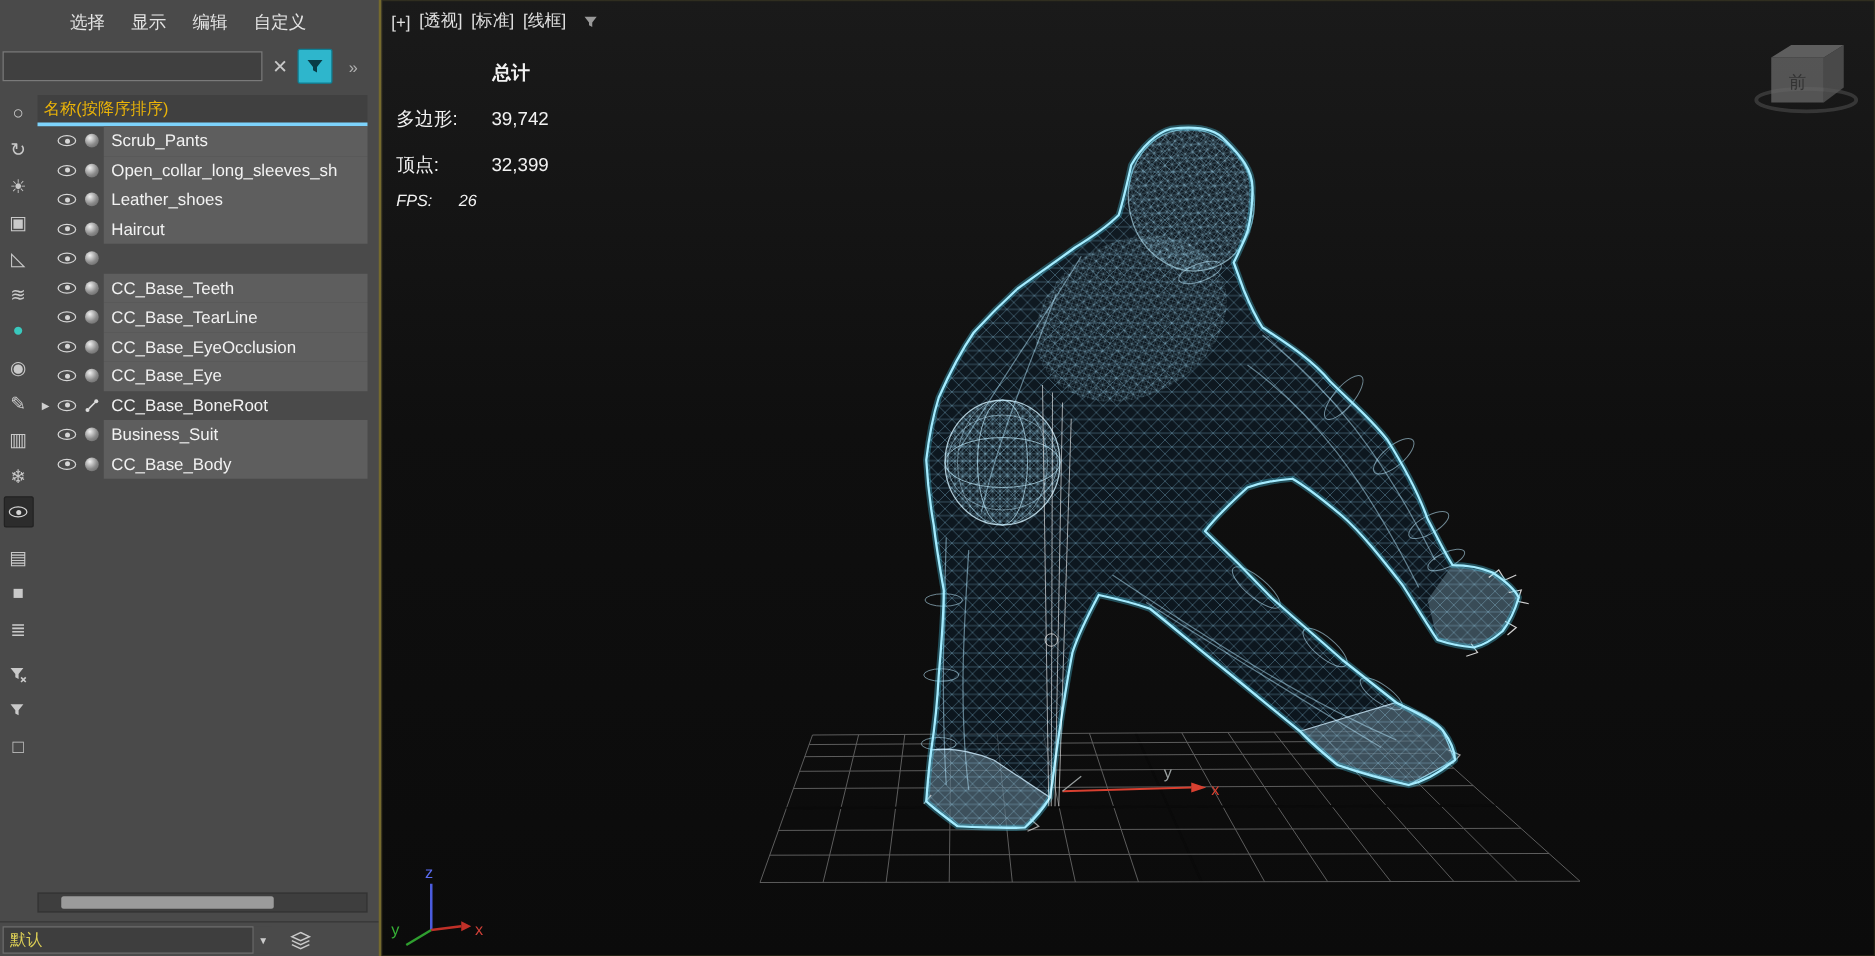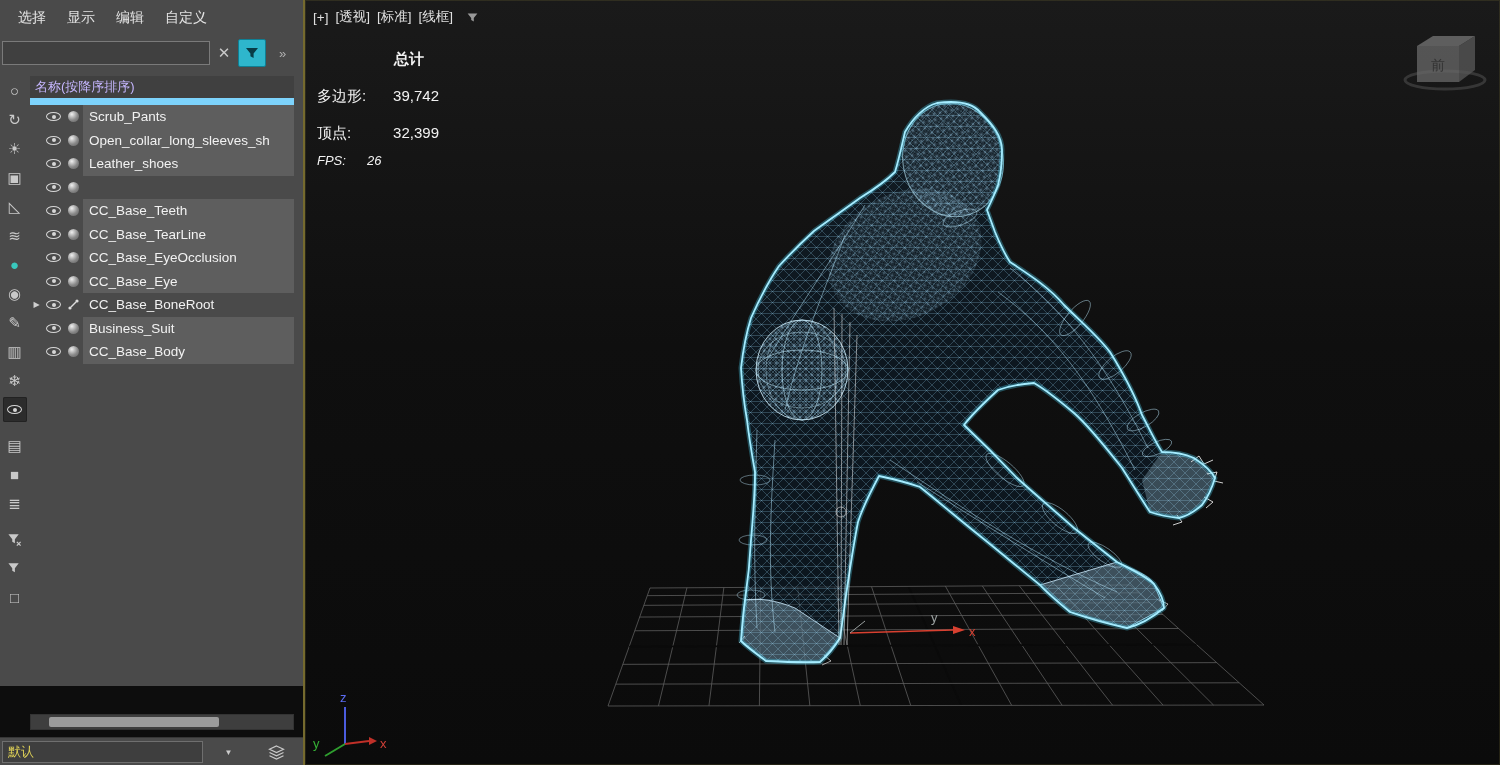--- a/index.html
+++ b/index.html
@@ -1,52 +1,52 @@
 <!DOCTYPE html>
 <html><head>
 <meta charset="utf-8">
 <style>
   html,body{margin:0;padding:0;background:#000;}
   body{width:1500px;height:765px;overflow:hidden;font-family:"Liberation Sans","DejaVu Sans",sans-serif;}
   .app{position:relative;width:1500px;height:765px;background:#0d0d0d;}
 
   
-  .explorer{position:absolute;left:0;top:0;width:303px;height:686px;background:#4a4a4a;}
+  .explorer{position:absolute;left:0;top:0;width:303px;height:765px;background:#4a4a4a;padding-left:38px;}
   .menu-bar{height:36px;display:flex;align-items:center;padding-left:18px;gap:21px;}
   .menu-item{color:#e4e4e4;font-size:14px;cursor:default;}
 
   .search-row{position:absolute;left:0;top:38px;width:303px;height:30px;display:flex;align-items:center;}
   .search-input{margin-left:2px;width:198px;height:22px;background:#404040;border:1px solid #7a7a7a;color:#ddd;padding:0 4px;font-size:13px;outline:none;}
   .clear-btn{color:#c9c9c9;font-size:15px;margin-left:5px;width:18px;text-align:center;}
   .filter-btn{margin-left:5px;width:26px;height:26px;background:#2eb6cc;border:1px solid #0e7f94;border-radius:2px;display:flex;align-items:center;justify-content:center;color:#083c46;}
   .overflow-chevrons{margin-left:13px;color:#b0b0b0;font-size:13px;}
 
   .side-icons{position:absolute;left:0;top:78px;width:29px;display:flex;flex-direction:column;align-items:center;}
   .side-icon{width:24px;height:25px;margin-bottom:4px;display:flex;align-items:center;justify-content:center;color:#c9c9c9;font-size:15px;border-radius:2px;}
   .side-icon.teal{color:#39c8bd;}
   .side-icon.pressed{background:#2c2c2c;box-shadow:inset 0 0 0 1px #222;}
   .side-icon.gap{margin-top:7px;}
 
   .eye{position:relative;width:15px;height:9px;border:1.4px solid #d6d6d6;border-radius:50%;box-sizing:border-box;}
   .eye::after{content:"";position:absolute;left:50%;top:50%;width:4px;height:4px;transform:translate(-50%,-50%);background:#d6d6d6;border-radius:50%;}
 
   .tree{position:absolute;left:30px;top:76px;width:264px;}
-  .tree-header{height:22px;background:#404040;border-bottom:7px solid #7dd3fc;color:#c4b5fd;font-size:13px;display:flex;align-items:center;padding-left:5px;}
+  .tree-header{height:22px;background:#404040;border-bottom:3px solid #7dd3fc;color:#eab308;font-size:13px;display:flex;align-items:center;padding-left:5px;}
   .row{height:23.5px;display:flex;align-items:center;}
   .row .arrow{width:13px;font-size:8px;color:#cfcfcf;text-align:center;}
   .row .eye-wrap{width:21px;display:flex;justify-content:center;}
   .row .type-icon{width:19px;display:flex;justify-content:center;align-items:center;}
   .sphere{width:11px;height:11px;border-radius:50%;background:radial-gradient(circle at 35% 30%, #f0f0f0, #8a8a8a 55%, #5c5c5c);}
   .row .label{flex:1;height:100%;display:flex;align-items:center;padding-left:6px;color:#f2f2f2;font-size:13.5px;white-space:nowrap;overflow:hidden;}
   .row.selected .label{background:#5e5e5e;}
 
   .hscroll{position:absolute;left:30px;top:714px;width:264px;height:16px;background:#3e3e3e;border:1px solid #333;box-sizing:border-box;}
   .hscroll .thumb{position:absolute;left:18px;top:2px;width:170px;height:10px;background:#9b9b9b;border-radius:2px;}
 
-  .exp-footer{position:absolute;left:0;top:737px;width:303px;height:28px;background:#4a4a4a;border-top:1px solid #363636;display:flex;align-items:center;gap:18px;}
+  .exp-footer{position:absolute;left:0;top:737px;width:303px;height:28px;background:#4a4a4a;border-top:1px solid #363636;display:flex;align-items:center;}
   .layer-field{margin-left:2px;width:194px;height:20px;background:#3e3e3e;border:1px solid #6f6f6f;display:flex;align-items:center;padding-left:5px;color:#ddcf56;font-size:13px;}
   .layer-arrow{width:15px;height:22px;display:flex;align-items:center;justify-content:center;color:#ccc;font-size:8px;background:#4a4a4a;}
   .layers-btn{margin-left:14px;display:flex;align-items:center;color:#c9c9c9;}
 
   
   .viewport{position:absolute;left:303px;top:0;width:1197px;height:765px;box-sizing:border-box;
     background:linear-gradient(#1a1a1a,#0f0f0f 45%,#0b0b0b);
     border-left:2px solid #756a2e;box-shadow:inset 0 0 0 1px rgba(150,140,60,.18);}
   .vp-labels{position:absolute;left:8px;top:8px;display:flex;gap:7px;color:#e0e0e0;font-size:13.5px;align-items:center;z-index:3;}
   .vp-funnel{color:#999;display:flex;align-items:center;margin-left:6px;}
@@ -139,20 +139,30 @@
           </div>
           <div class="row selected">
             <span class="arrow"></span>
             <span class="eye-wrap">
               <div class="eye"></div>
             </span>
             <span class="type-icon">
               <div class="sphere"></div>
             </span>
             <span class="label">Leather_shoes</span>
+          </div>
+          <div class="row selected">
+            <span class="arrow"></span>
+            <span class="eye-wrap">
+              <div class="eye"></div>
+            </span>
+            <span class="type-icon">
+              <div class="sphere"></div>
+            </span>
+            <span class="label">Haircut</span>
           </div>
           <div class="row selected">
             <span class="arrow"></span>
             <span class="eye-wrap">
               <div class="eye"></div>
             </span>
             <span class="type-icon">
               <div class="sphere"></div>
             </span>
           </div>

